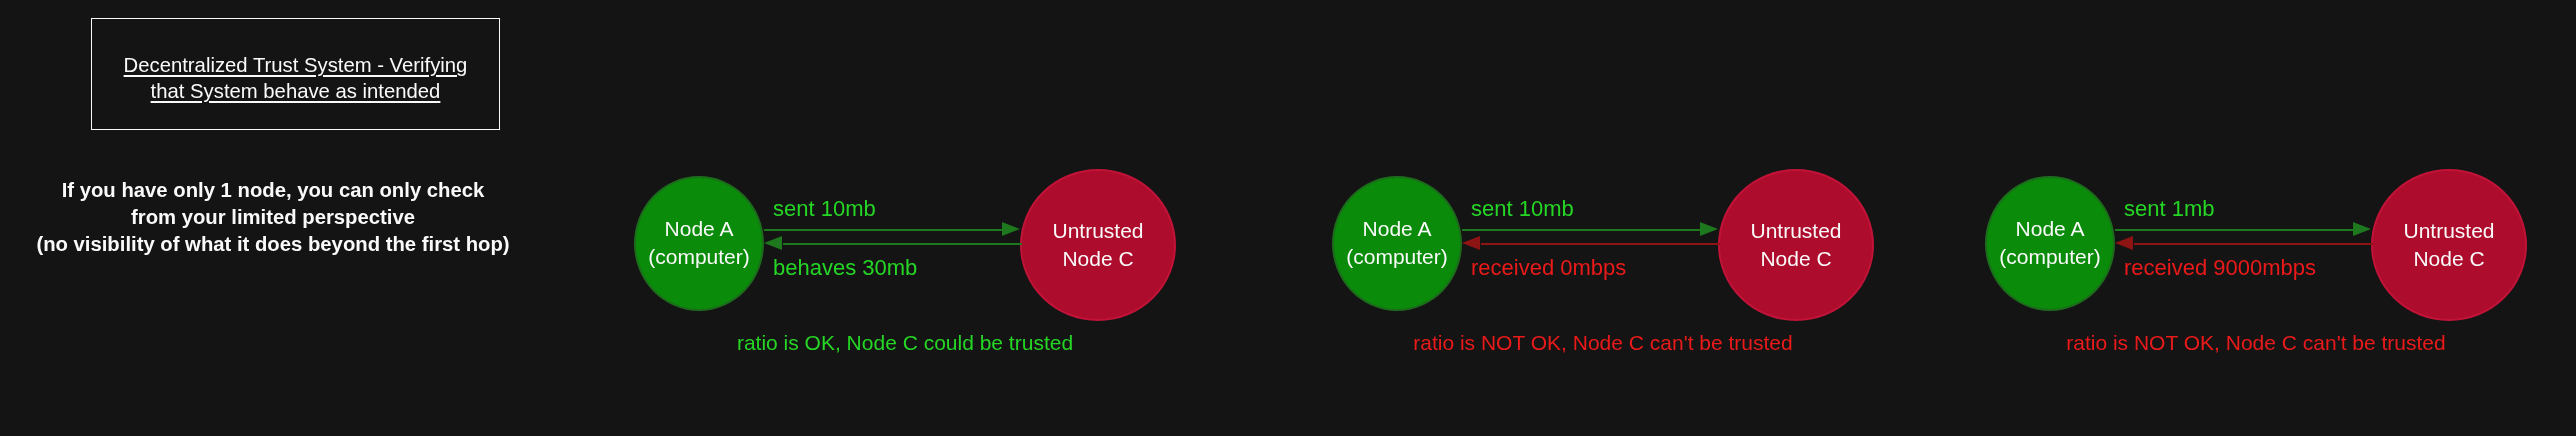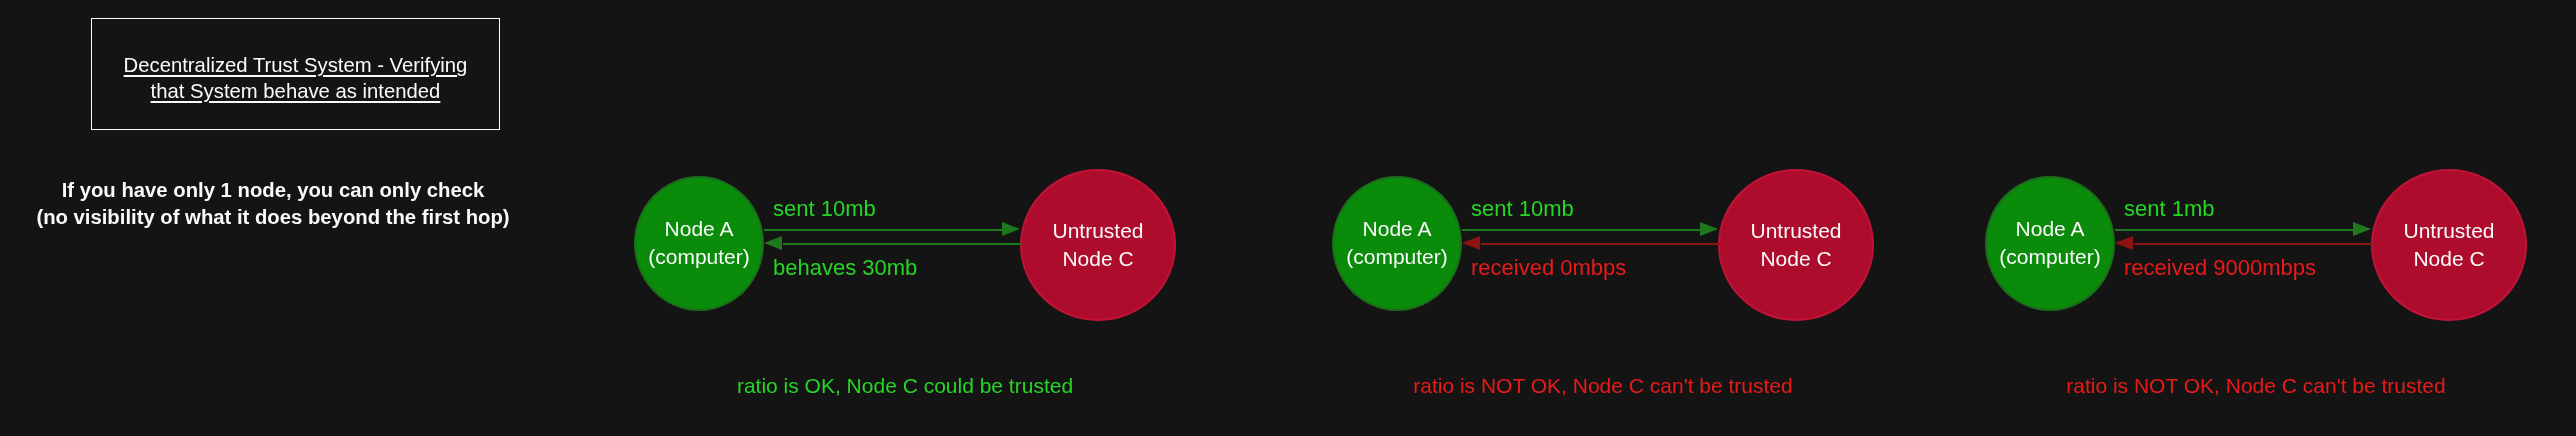--- a/index.html
+++ b/index.html
@@ -66,33 +66,34 @@
   
   .edge-label { position:absolute; left:139px; font-size:22px; white-space:nowrap; }
   .edge-label-sent { top:27px;text-align:right; }
   .edge-label-received { top:86px; }
   .edge-label.tone-green, .status.tone-green { color:var(--bright-green,#25d625); }
   .edge-label.tone-red,   .status.tone-red   { color:var(--bright-red,#ea1a1a); }
 
   
   .status {
     position:absolute; left:0; top:162px; width:542px;
-    text-align:center; font-size:21px; white-space:nowrap;margin-top:43px;
+    text-align:center; font-size:21px; white-space:nowrap;
   }
 </style>
 </head>
 <body>
 
 <div class="title-box">
   <div class="title-line">Decentralized Trust System - Verifying</div>
   <div class="title-line">that System behave as intended</div>
 </div>
 
 <div class="intro">
   <div>If you have only 1 node, you can only check</div>
+  <div>from your limited perspective</div>
   <div>(no visibility of what it does beyond the first hop)</div>
 </div>
 
 <div class="pair" style="left:634px;">
   <div class="node node-a">
     <div>Node A</div>
     <div>(computer)</div>
   </div>
   <div class="node node-c">
     <div>Untrusted</div>

